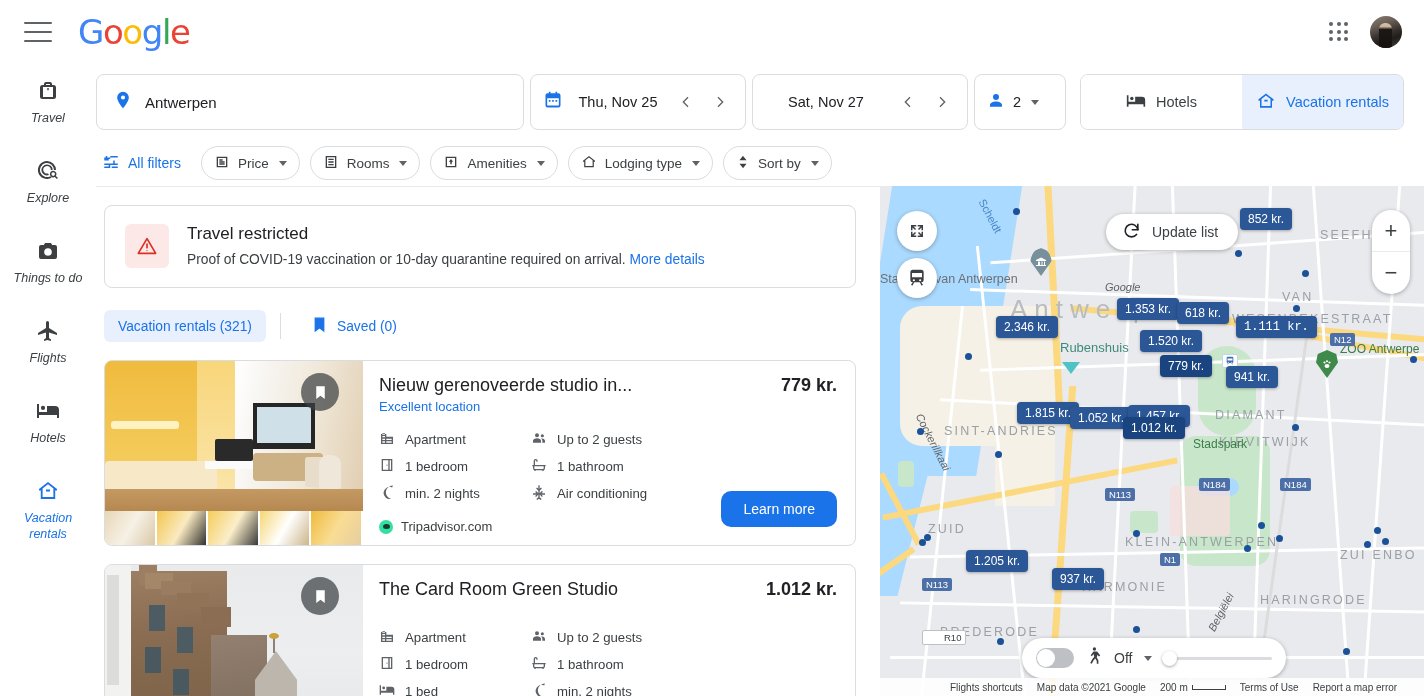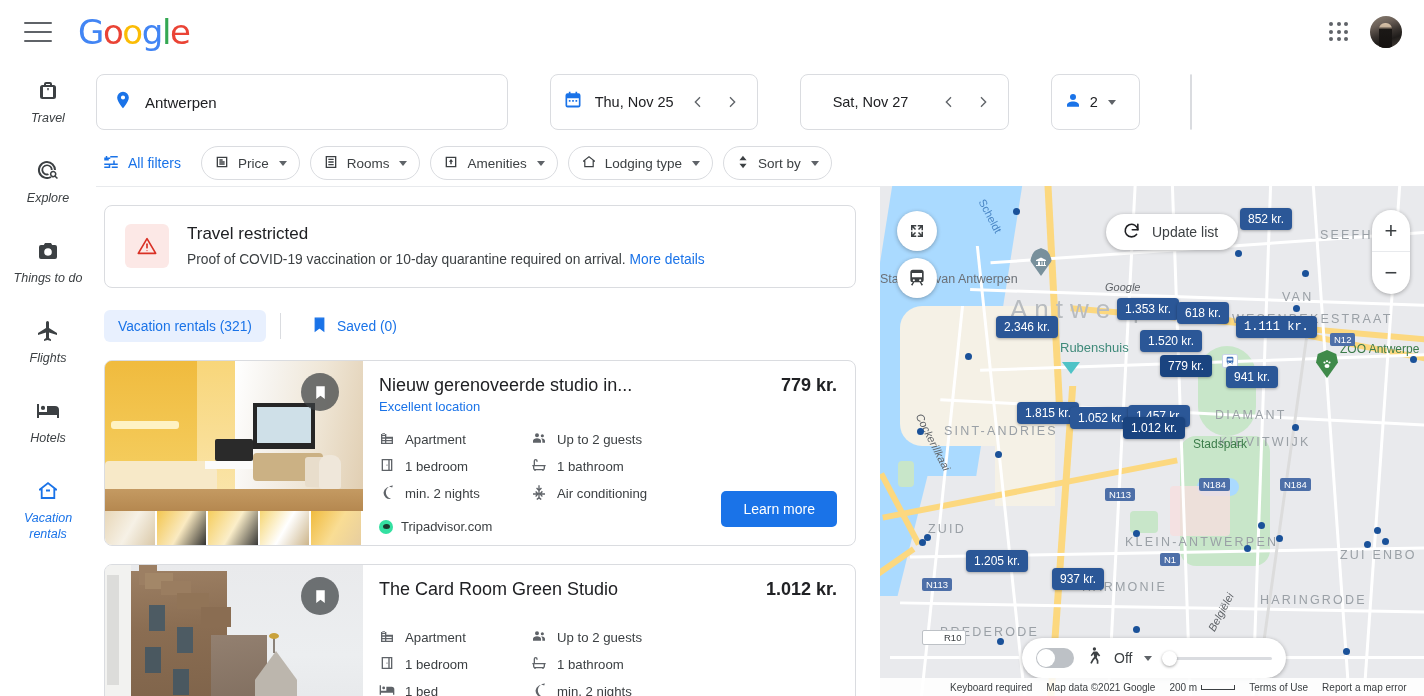--- a/index.html
+++ b/index.html
@@ -59,22 +59,22 @@
   .rail-item .ri-icon svg { fill: #3c4043; }
   .rail-item .ri-label {
     font-size: 12.5px; line-height: 16px; text-align: center; margin-top: 6px;
     max-width: 84px;
   }
   .rail-item.active { color: #1a73e8; }
   .rail-item.active .ri-icon svg { fill: #1a73e8; }
 
   
   #searchbar {
-    position: absolute; top: 74px; left: 96px; width: 1096px; height: 56px;
-    display: flex; align-items: stretch; gap: 36px;
+    position: absolute; top: 74px; left: 96px; width: 1308px; height: 56px;
+    display: flex; align-items: stretch;
   }
   .sb-box {
     border: 1px solid #dadce0; border-radius: 8px; background: #fff;
     display: flex; align-items: center; height: 56px;
   }
   #sb-location { width: 428px; padding: 0 16px; gap: 12px; margin-right: 6px; cursor: text; }
   #sb-location input {
     border: none; outline: none; font-size: 15px; font-family: "Liberation Sans", sans-serif;
     color: #202124; width: 100%; background: transparent;
   }
@@ -171,21 +171,21 @@
     row-gap: 8px; column-gap: 4px; max-width: 330px;
   }
   .amen { display: flex; align-items: center; gap: 10px; font-size: 13.2px; color: #3c4043; }
   .amen svg { fill: #5f6368; flex: 0 0 16px; }
   .source { display: flex; align-items: center; gap: 8px; margin-top: 16px; font-size: 13px; color: #3c4043; }
   .tripdot { width: 14px; height: 14px; border-radius: 50%; background: #34e0a1;
              display:flex; align-items:center; justify-content:center; }
   .tripdot::after { content:""; width:7px; height:5px; border-radius:50%; background:#1a3a2e; }
   .learn-btn {
     position: absolute; right: 18px; bottom: 18px; background: #1a73e8; color: #fff;
-    font-size: 14px; font-weight: 500; border: none; border-radius: 5px;
+    font-size: 14px; font-weight: 500; border: none; border-radius: 10px;
     padding: 0 22px; height: 36px; cursor: pointer; font-family: "Liberation Sans", sans-serif;
   }
 
   
   #map {
     position: absolute; top: 186px; left: 880px; width: 544px; height: 510px;
     overflow: hidden; background: #e9eaed;
   }
   #map-canvas { position: absolute; inset: 0; }
   .water { position: absolute; background: #aadaff; }
@@ -828,21 +828,21 @@
         <circle cx="12.5" cy="3.6" r="2"></circle>
         <path d="M13.8 6.6h-2.4L8 11.2l1.4 1.1 2-2.6.9 3.1-2.6 3.3-2.2 4.4 1.8.9 2.3-4.3 2-2 1.7 2.9v3.4h2v-4l-2-3.6 1-3.2 1.6 2.1 1.6-1.2-3.7-4.9z"></path>
       </svg>
   </span>
   <span id="peg-label">Off</span>
   <span class="caret"></span>
   <div id="peg-slider"></div>
 </div>
 
 <div id="map-footer">
-  <span>Keyboard required</span>
+  <span>Flights shortcuts</span>
   <span>Map data ©2021 Google</span>
   <span id="scalebar">
     <span>200 m</span>
       <i></i>
   </span>
   <span>Terms of Use</span>
   <span>Report a map error</span>
 </div>
 
 </body></html>

